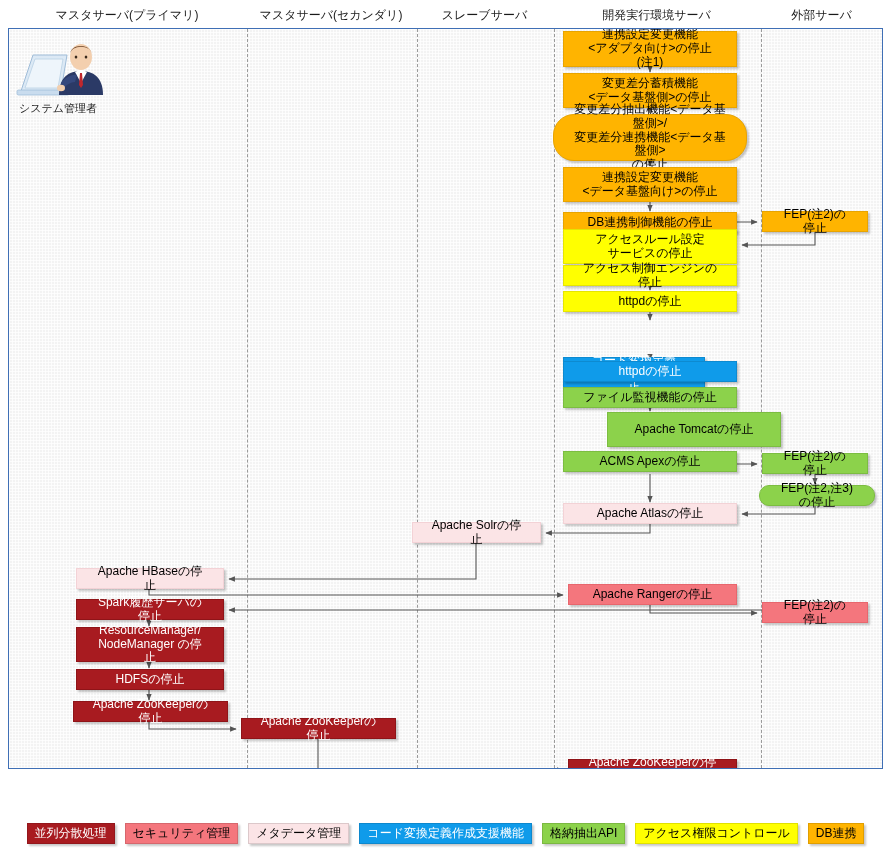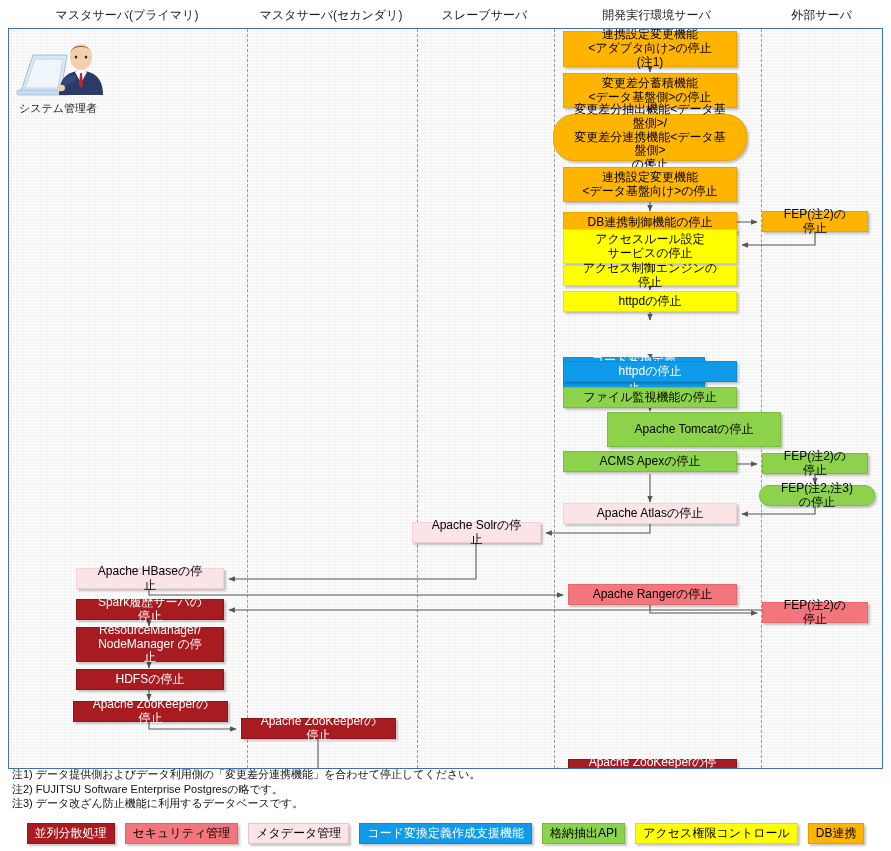--- a/index.html
+++ b/index.html
@@ -261,25 +261,20 @@
         <div class="box c-darkred" style="left: 67px; top: 570px; width: 148px; height: 21px;">Spark履歴サーバの停止</div>
         <div class="box c-darkred" style="left: 67px; top: 598px; width: 148px; height: 35px;">ResourceManager/
 NodeManager の停止</div>
         <div class="box c-darkred" style="left: 67px; top: 640px; width: 148px; height: 21px;">HDFSの停止</div>
         <div class="box c-darkred" style="left: 64px; top: 672px; width: 155px; height: 21px;">Apache ZooKeeperの停止</div>
         <div class="box c-darkred" style="left: 232px; top: 689px; width: 155px; height: 21px;">Apache ZooKeeperの停止</div>
         <div class="box c-darkred" style="left: 559px; top: 730px; width: 169px; height: 21px;">Apache ZooKeeperの停止</div>
       </div>
   </div>
 
-  <div id="notes">
-      <div>注1) データ提供側およびデータ利用側の「変更差分連携機能」を合わせて停止してください。</div>
-      <div>注2) FUJITSU Software Enterprise Postgresの略です。</div>
-      <div>注3) データ改ざん防止機能に利用するデータベースです。</div>
-    </div>
 
   <div id="legend">
       <div class="legend-item c-darkred">並列分散処理</div>
       <div class="legend-item c-red">セキュリティ管理</div>
       <div class="legend-item c-pink">メタデータ管理</div>
       <div class="legend-item c-blue">コード変換定義作成支援機能</div>
       <div class="legend-item c-green">格納抽出API</div>
       <div class="legend-item c-yellow">アクセス権限コントロール</div>
       <div class="legend-item c-orange">DB連携</div>
     </div>

